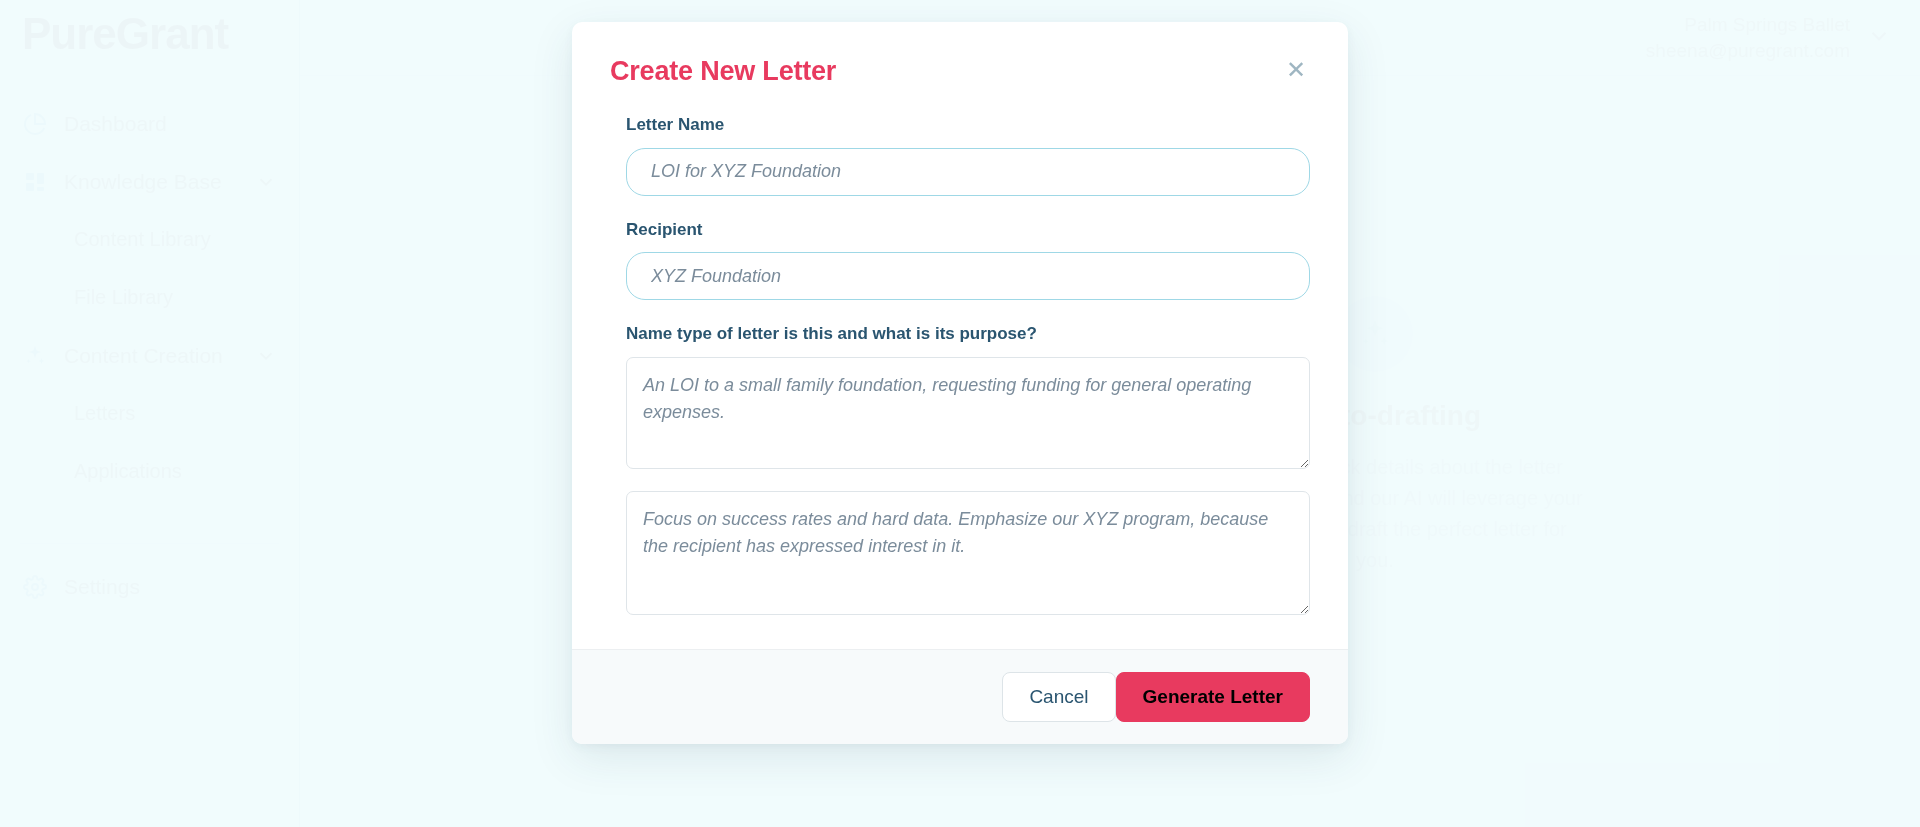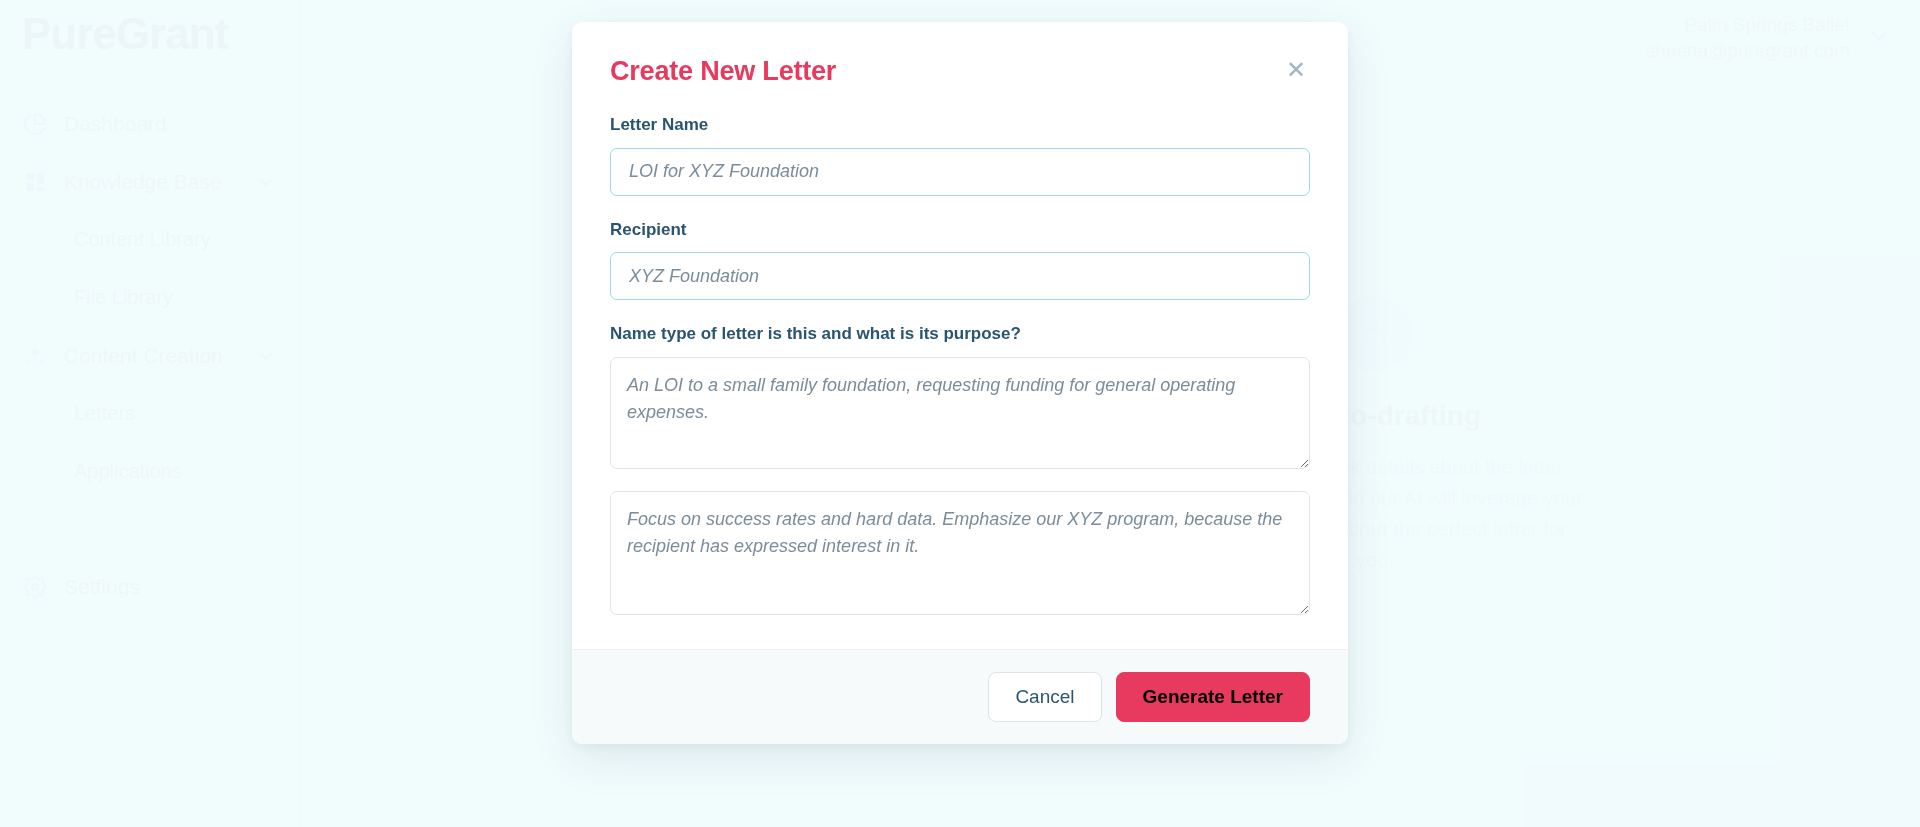--- a/index.html
+++ b/index.html
@@ -216,40 +216,41 @@
     color: #9fb6c2;
     font-size: 24px;
     line-height: 1;
     padding: 2px 4px;
     font-family: "Liberation Sans", sans-serif;
   }
 
   .modal-body {
     padding: 26px 38px 34px 38px;
     overflow: visible;
+    margin-left: 16px;
   }
 
   .field { margin-bottom: 22px; }
   .field:last-child { margin-bottom: 0; }
 
   .field-label {
     display: block;
     font-size: 17px;
     font-weight: bold;
     color: #2a5570;
     line-height: 1.45;
     margin-bottom: 10px;
   }
 
   .text-input {
     width: 100%;
     height: 48px;
     border: 1px solid #9fd8e6;
-    border-radius: 7px;
-    padding: 0 18px;
+    border-radius: 19px;
+    padding: 0 24px;
     font-size: 18px;
     font-family: "Liberation Sans", sans-serif;
     color: #40566a;
     background: #fff;
     outline: none;
   }
 
   .text-input::placeholder {
     color: #7b8c9b;
     font-style: italic;
@@ -281,21 +282,20 @@
   #unique-textarea { height: 124px; }
 
   .modal-footer {
     border-top: 1px solid #eceff1;
     background: #f7fafb;
     border-bottom-left-radius: 10px;
     border-bottom-right-radius: 10px;
     padding: 22px 38px;
     display: flex;
     justify-content: flex-end;
-    gap: 14px;
   }
 
   .btn {
     font-family: "Liberation Sans", sans-serif;
     font-size: 19px;
     border-radius: 8px;
     padding: 0 26px;
     height: 50px;
     cursor: pointer;
     border: 1px solid transparent;

